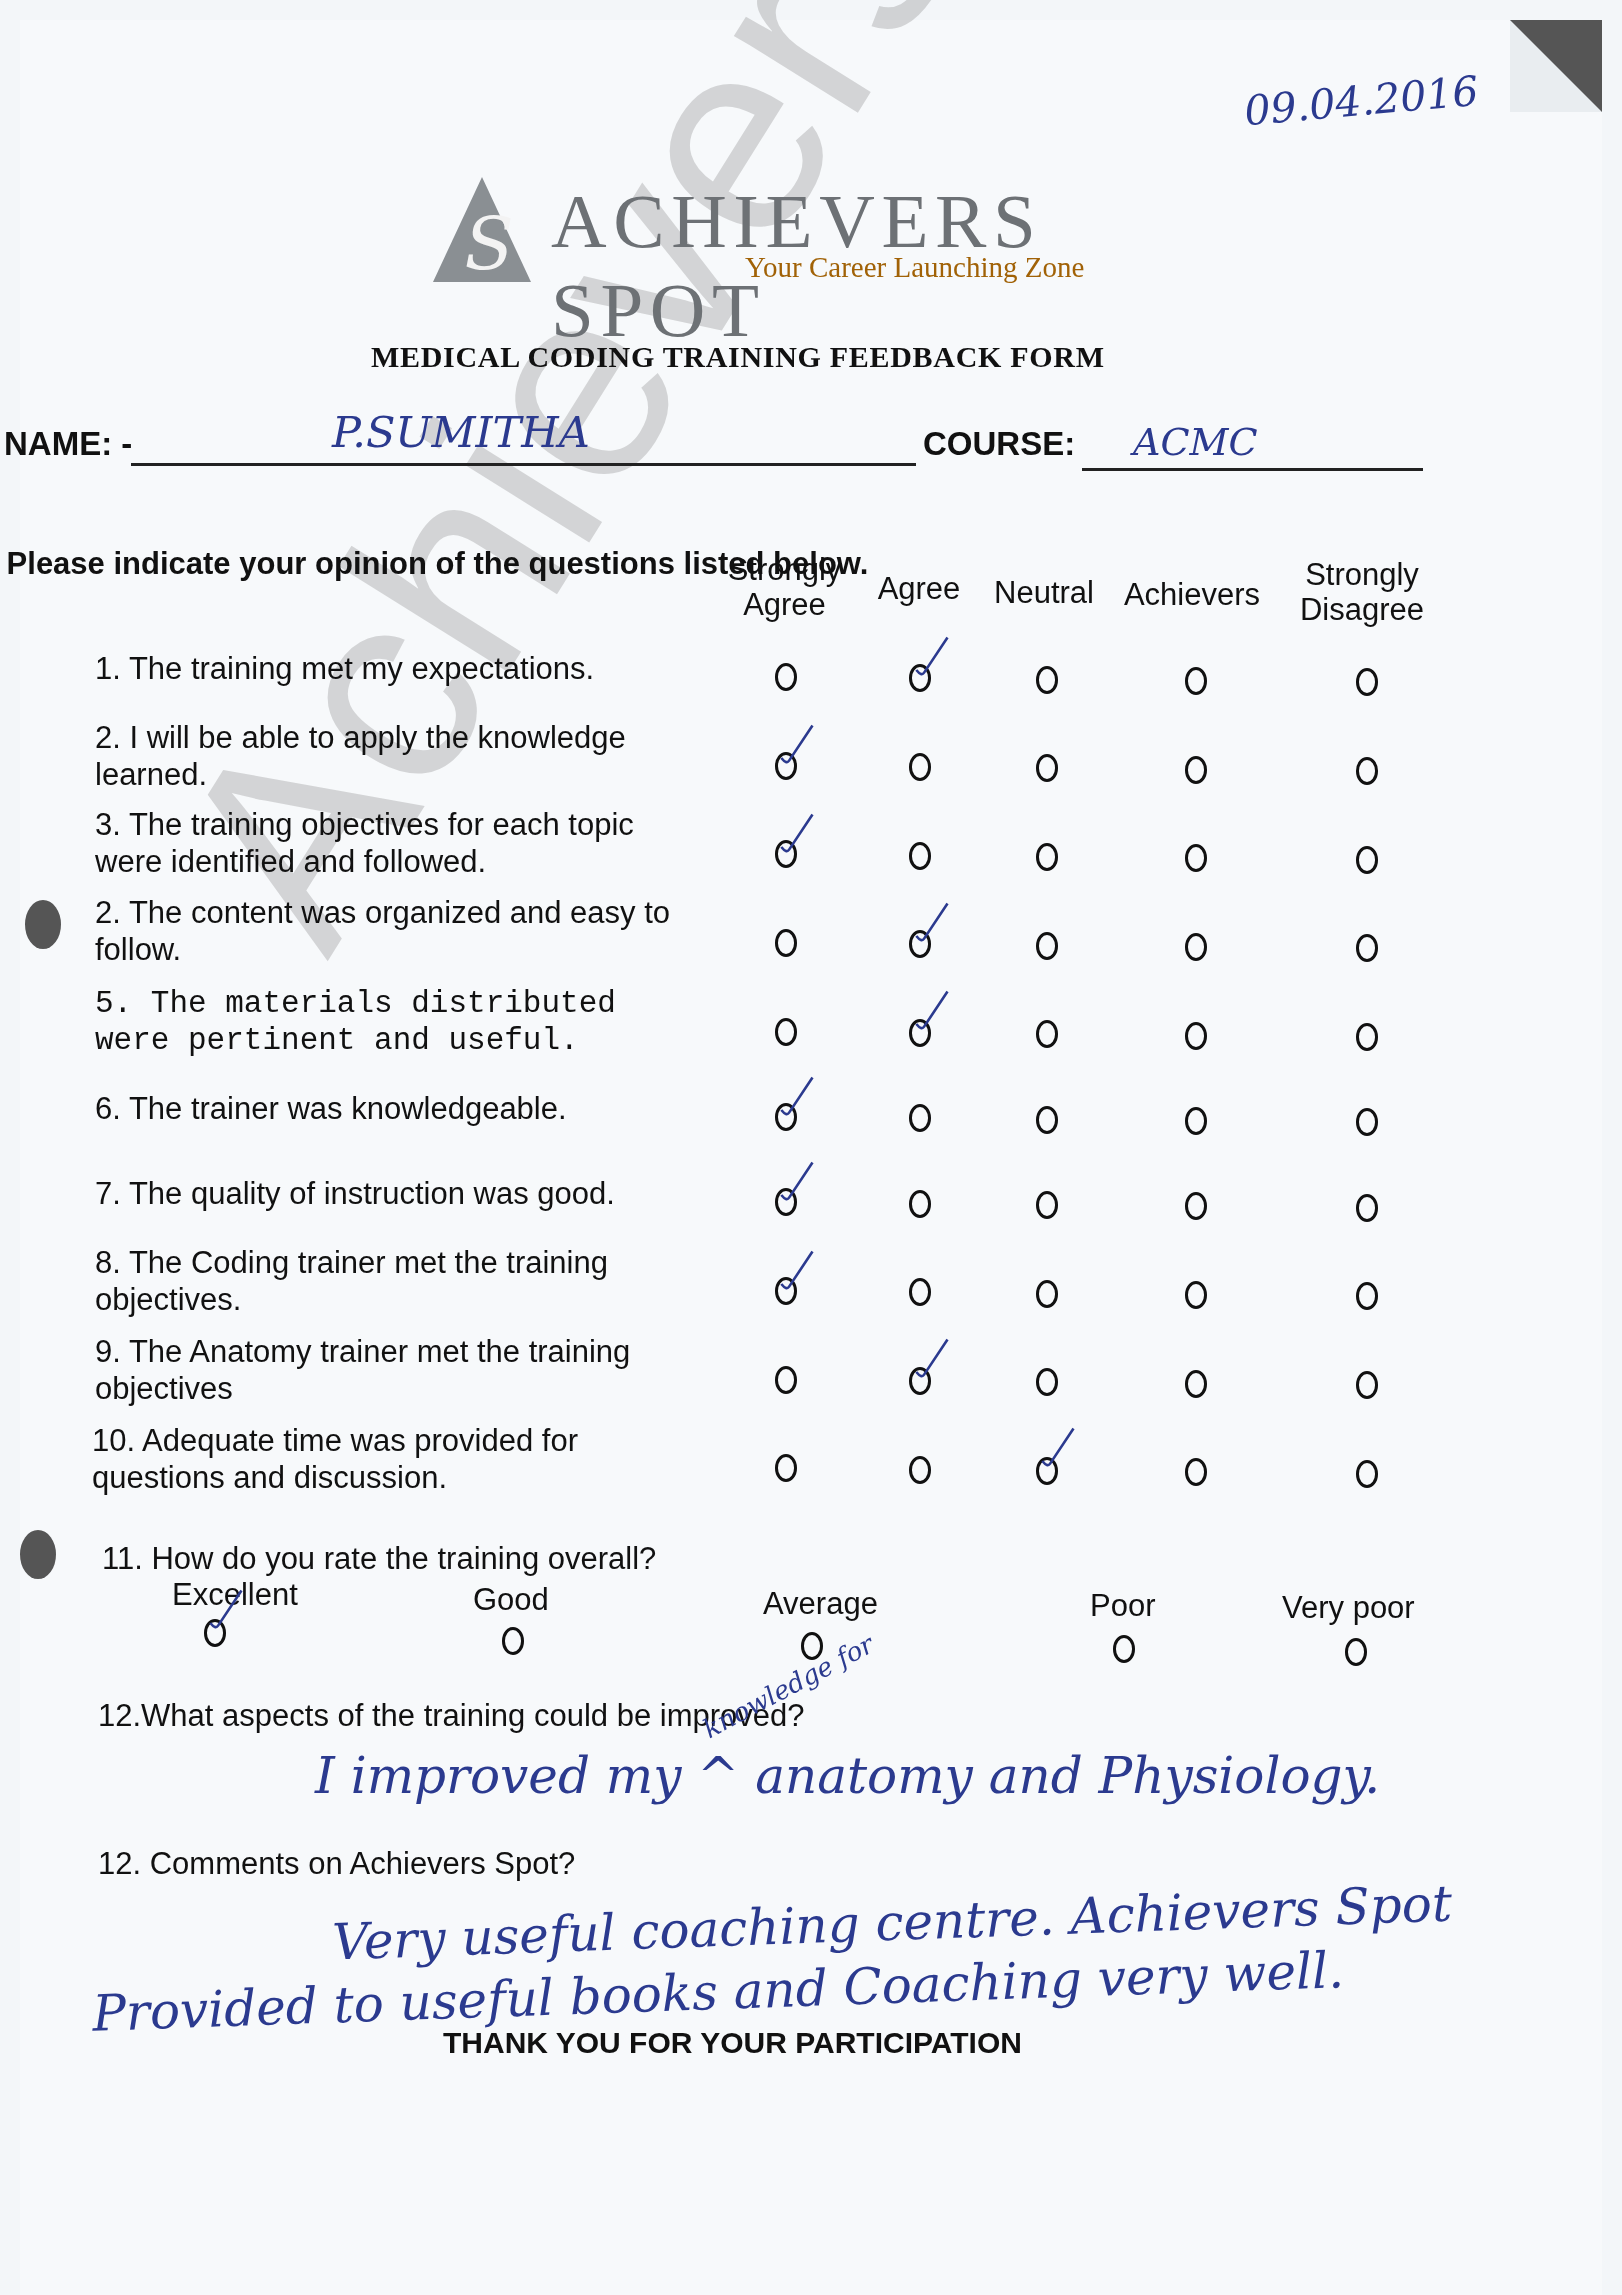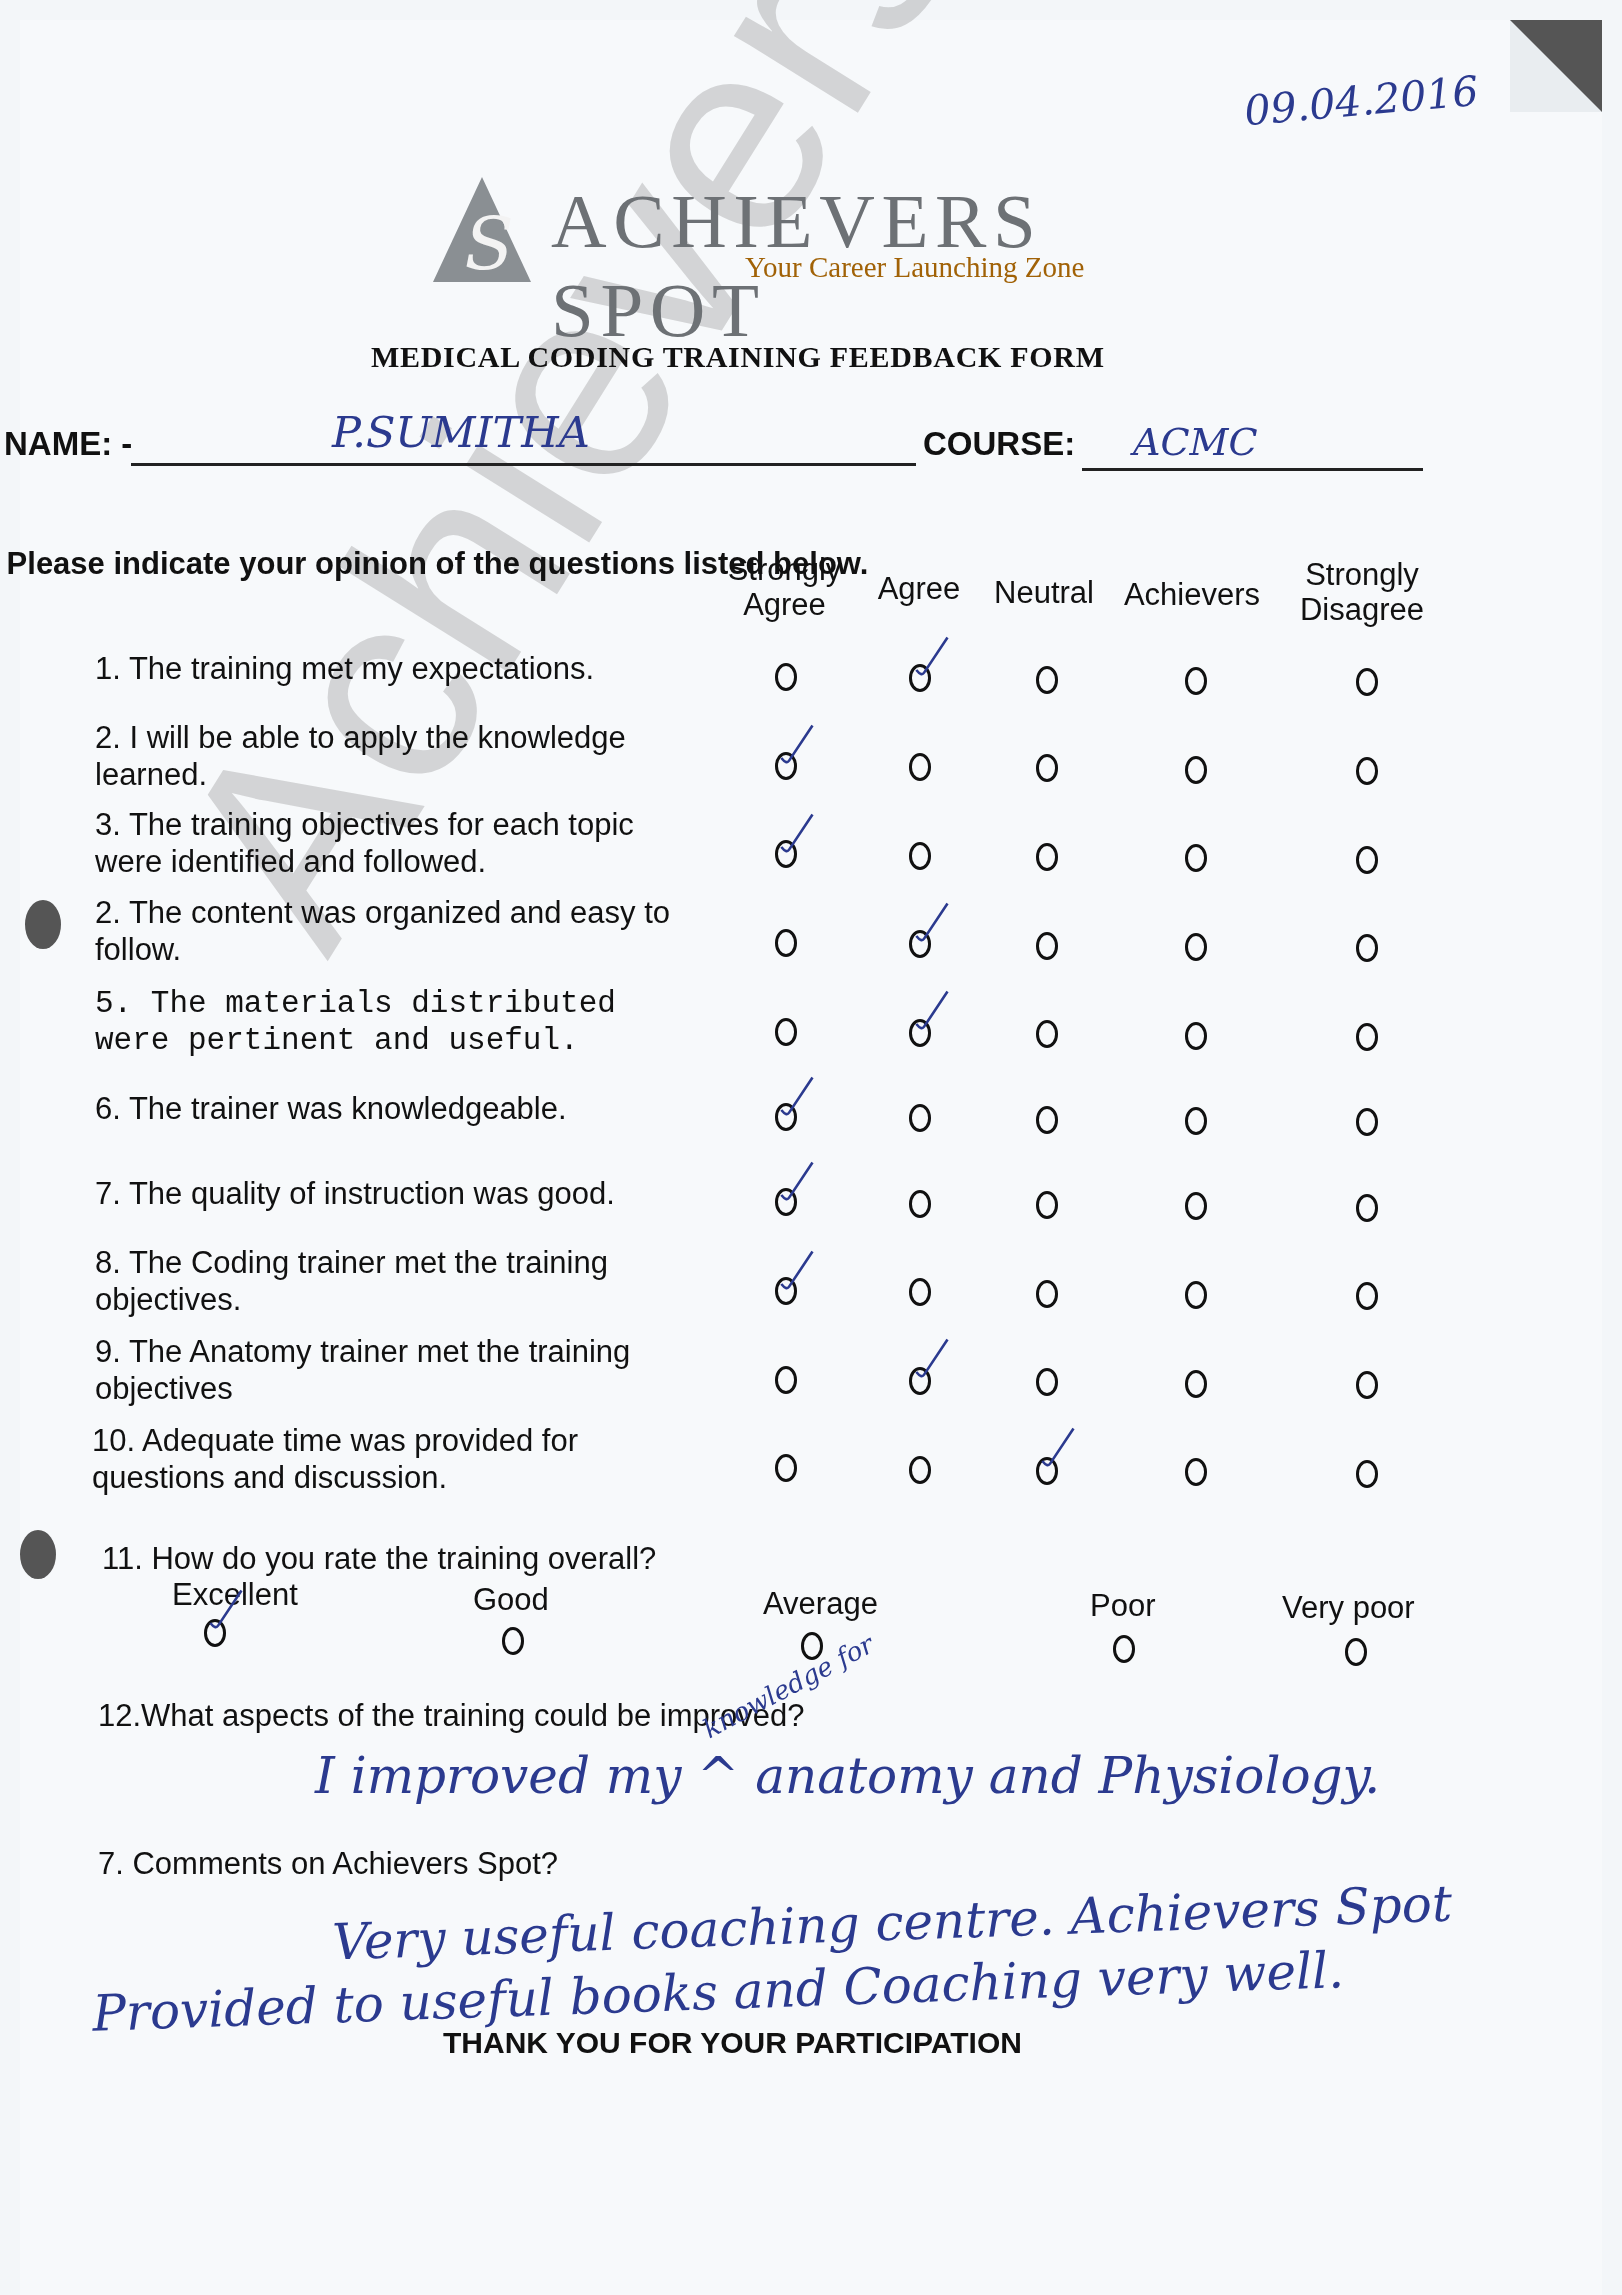--- a/index.html
+++ b/index.html
@@ -173,18 +173,18 @@
     </svg></div>
 <div class="radio" style="left:502px;top:1627px;"></div>
 <div class="radio" style="left:801px;top:1632px;"></div>
 <div class="radio" style="left:1113px;top:1635px;"></div>
 <div class="radio" style="left:1345px;top:1638px;"></div>
 
 <div class="q" style="top:1697px;left:98px;width:919px;">12.What aspects of the training could be improved?</div>
 <div class="hand" style="left:712px;top:1714px;font-size:26px;transform:rotate(-28deg);transform-origin:left bottom;">knowledge for</div>
 <div class="hand" style="left:315px;top:1747px;font-size:50px;">I improved my ^ anatomy and Physiology.</div>
 
-<div class="q" style="top:1845px;left:98px;width:919px;">7. Comments on Achievers Spot?</div>
+<div class="q" style="top:1845px;left:98px;width:919px;">12. Comments on Achievers Spot?</div>
 <div class="hand" style="left:332px;top:1894px;font-size:50px;transform:rotate(-2deg);">Very useful coaching centre. Achievers Spot</div>
 <div class="hand" style="left:92px;top:1963px;font-size:50px;transform:rotate(-2deg);">Provided to useful books and Coaching very well.</div>
 
 <div class="thanks">THANK YOU FOR YOUR PARTICIPATION</div>
 
 
 </body></html>

